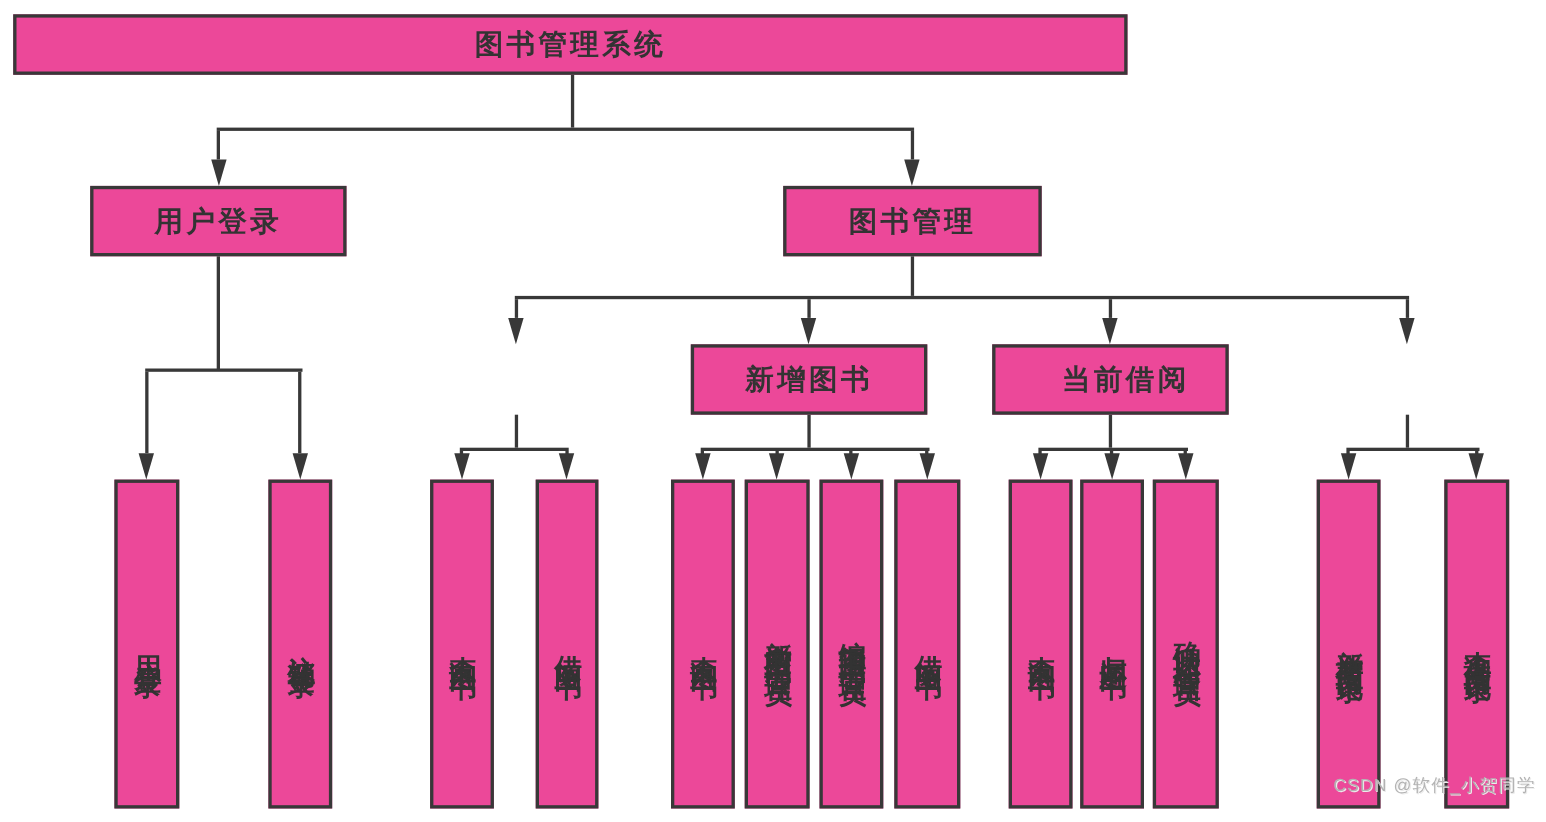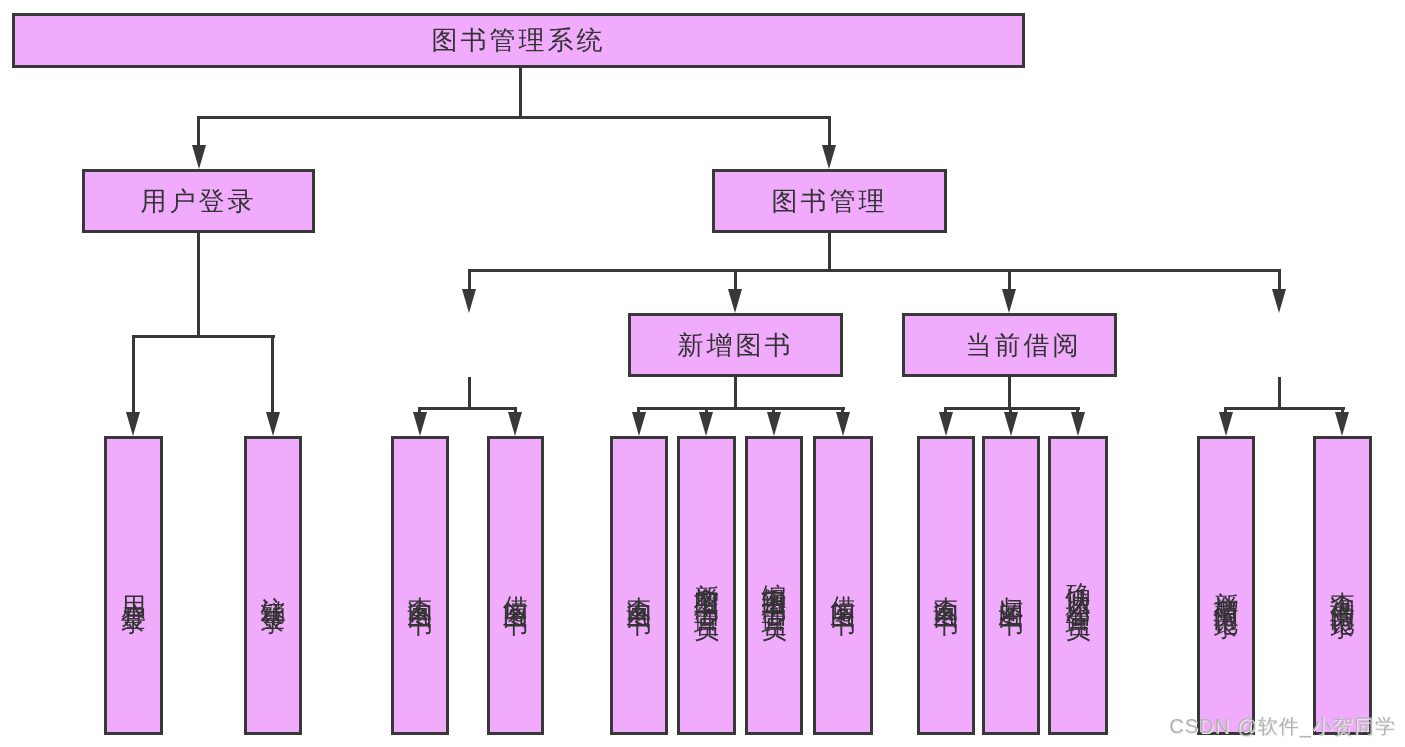--- a/index.html
+++ b/index.html
@@ -12,50 +12,51 @@
   .canvas{
     position:relative;
     width:1405px;height:747px;
     background:var(--bg);
     overflow:hidden;
     font-family:"Liberation Sans","DejaVu Sans",sans-serif;
     color:var(--text);
   }
   .box{
     position:absolute;
-    background:#f0abfc;
+    background:#ec4899;
     border:3px solid var(--line);
     box-sizing:border-box;
     display:flex;align-items:center;justify-content:center;
     font-size:26px;
     letter-spacing:3px;
     color:var(--text);
     white-space:nowrap;
+    font-weight:bold;
   }
   .vbox{letter-spacing:0;}
   .vbox > span{
     writing-mode:vertical-rl;
     text-orientation:mixed;
     letter-spacing:5px;
     font-size:25px;
     line-height:1;
   }
   .vl{position:absolute;width:3px;background:var(--line);}
   .hl{position:absolute;height:3px;background:var(--line);}
   .arr{
     position:absolute;width:0;height:0;
     border-left:7px solid transparent;
     border-right:7px solid transparent;
     border-top:24px solid var(--line);
   }
   .grp{display:contents;}
   .watermark{
     position:absolute;
-    right:9px;bottom:7px;
-    font-size:20px;
+    right:9px;bottom:22px;
+    font-size:16px;
     letter-spacing:1px;
     color:var(--watermark);
     text-shadow:1px 1px 0 #ececec;
     z-index:5;
     white-space:nowrap;
   }
 </style>
 </head>
 <body>
 

